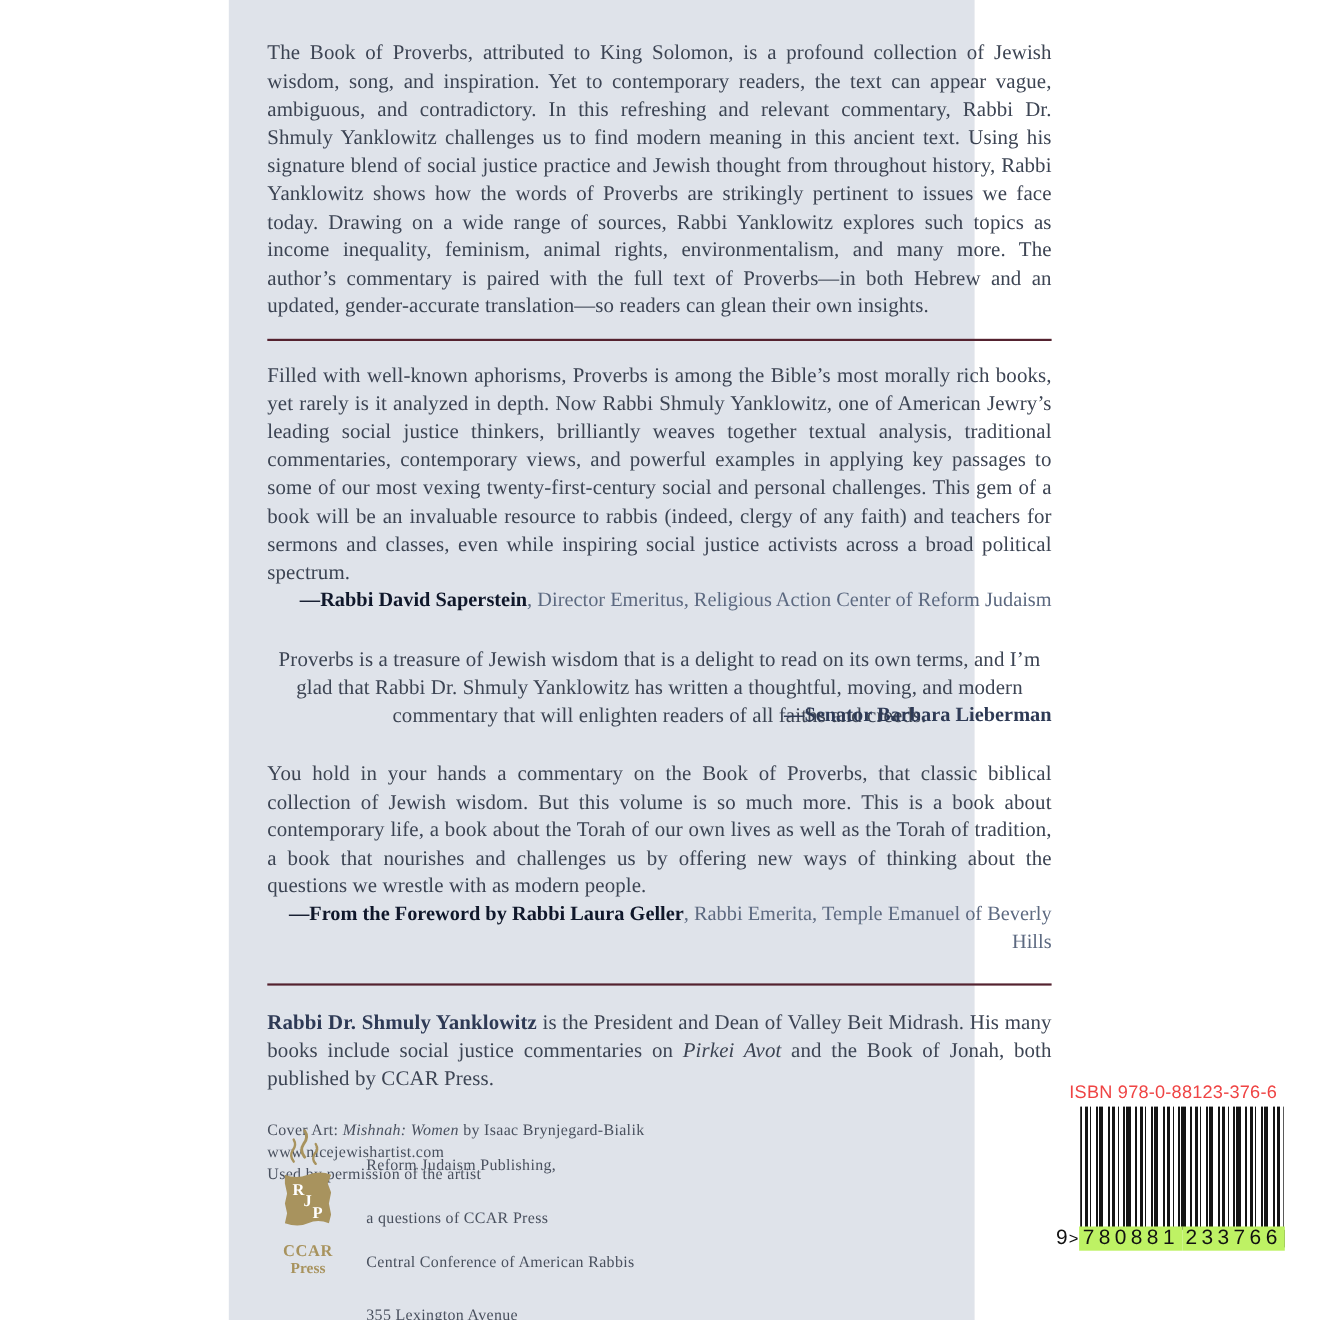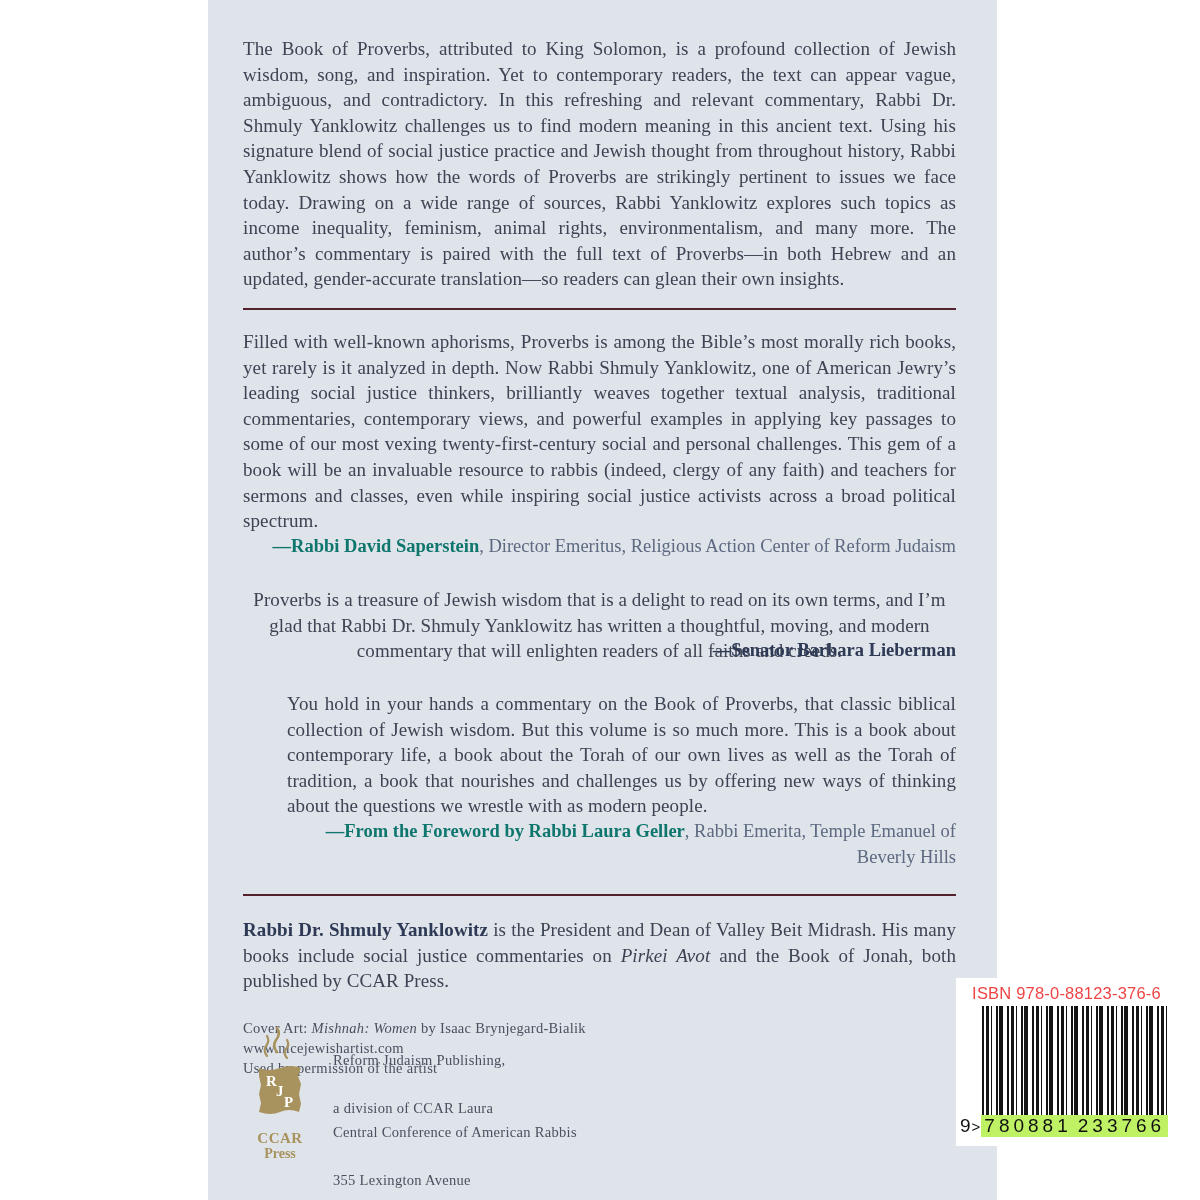--- a/index.html
+++ b/index.html
@@ -3,21 +3,21 @@
 <meta charset="utf-8">
 <style>
   * { margin: 0; padding: 0; box-sizing: border-box; }
   html, body { width: 1200px; height: 1200px; background: #ffffff; }
   body { font-family: "Liberation Serif", "DejaVu Serif", serif; }
 
   .page { position: relative; width: 1200px; height: 1200px; background: #ffffff; overflow: hidden; }
 
   .cover {
     position: absolute; left: 208px; top: 0;
-    width: 789px; height: 1200px;
+    width: 678px; height: 1200px;
     background: #dfe3ea;
     color: #3c4453;
   }
 
   .content { position: absolute; left: 35px; top: 0; width: 713px; }
 
   .body-text {
     font-size: 19px; line-height: 25.6px;
     text-align: justify; text-justify: inter-word;
     color: #3c4453;
@@ -33,49 +33,49 @@
   .rule1 { margin-top: 16px; }
   .rule2 { margin-top: 24px; }
 
   .blurb1 { margin-top: 19px; }
   .attribution {
     display: block; text-align: right;
     font-size: 18.5px; line-height: 25.6px;
     color: #5c6masked980;
   }
   .attribution { color: #5c6980; }
-  .attribution .attr-name { font-weight: bold; color: #0f766e; }
+  .attribution .attr-name { font-weight: bold; color: #0f172a; }
 
   .blurb2 { margin-top: 28px; }
   .inline-attr {
     display: block; text-align: right;
     margin-top: -25.6px; 
     font-weight: bold; color: #2e3a55;
     font-size: 18.5px; line-height: 25.6px;
   }
 
-  .blurb3 { margin-top: 27px; margin-left: 44px; }
+  .blurb3 { margin-top: 27px; }
 
   .bio { margin-top: 21px; }
   .bio .bio-name { font-weight: bold; color: #2e3a55; }
   .bio .italic { font-style: italic; }
 
   .credits { margin-top: 24px; font-size: 14.5px; line-height: 20px; color: #49505e; letter-spacing: 0.3px; }
 
   .footer-row { position: absolute; left: 35px; top: 1022px; width: 713px; }
 
   .publisher { display: flex; align-items: flex-start; }
   .logo-block { width: 58px; margin-left: 8px; text-align: center; color: #a8935e; }
   .logo-svg { display: block; margin: 0 auto; }
   .logo-ccar { font-weight: bold; font-size: 15px; line-height: 16px; letter-spacing: 0.5px; color: #a8935e; }
   .logo-press { font-weight: bold; font-size: 14px; line-height: 16px; color: #a8935e; text-align: center; }
 
   .pub-lines { margin-left: 24px; font-size: 14.5px; line-height: 20px; color: #49505e; letter-spacing: 0.3px; }
   .pub-line { display: block; margin-top: 28px; }
-  .pub-gap { margin-top: 4px; }
+  .pub-gap { margin-top: 20px; }
 
   .barcode-box {
     position: absolute; left: 748px; top: 978px;
     width: 221px; height: 168px;
     background: #ffffff;
     padding: 4px 10px 6px 10px;
   }
   .isbn-label {
     font-family: "Liberation Sans", "DejaVu Sans", sans-serif;
     font-size: 16.5px; text-align: center; color: #ef4444; letter-spacing: 0.2px;
@@ -155,21 +155,21 @@
             <path d="M8 46 q10 4 21 0 q11 -4 21 0 l-3 8 l3 8 l-2 10 l2 10 l-2 8 q-10 -4 -19 0 q-9 4 -21 0 l2 -9 l-2 -9 l2 -9 l-2 -9 z" fill="#a8935e"></path>
             <text x="15" y="64" font-family="Liberation Serif, serif" font-size="15" font-weight="bold" fill="#ffffff">R</text>
             <text x="25" y="74" font-family="Liberation Serif, serif" font-size="15" font-weight="bold" fill="#ffffff">J</text>
             <text x="33" y="85" font-family="Liberation Serif, serif" font-size="15" font-weight="bold" fill="#ffffff">P</text>
           </svg>
           <div class="logo-ccar">CCAR</div>
           <div class="logo-press">Press</div>
         </div>
         <div class="pub-lines">
           <span class="pub-line">Reform Judaism Publishing,</span>
-          <span class="pub-line">a division of CCAR Laura</span>
+          <span class="pub-line">a questions of CCAR Press</span>
           <span class="pub-line pub-gap">Central Conference of American Rabbis</span>
           <span class="pub-line">355 Lexington Avenue</span>
           <span class="pub-line">New York, NY 10017</span>
           <span class="pub-line">ccarpress.org</span>
           <span class="pub-line pub-gap">Cover design by Barbara Leff</span>
         </div>
       </div>
     </div>
 
     <div class="barcode-box">

